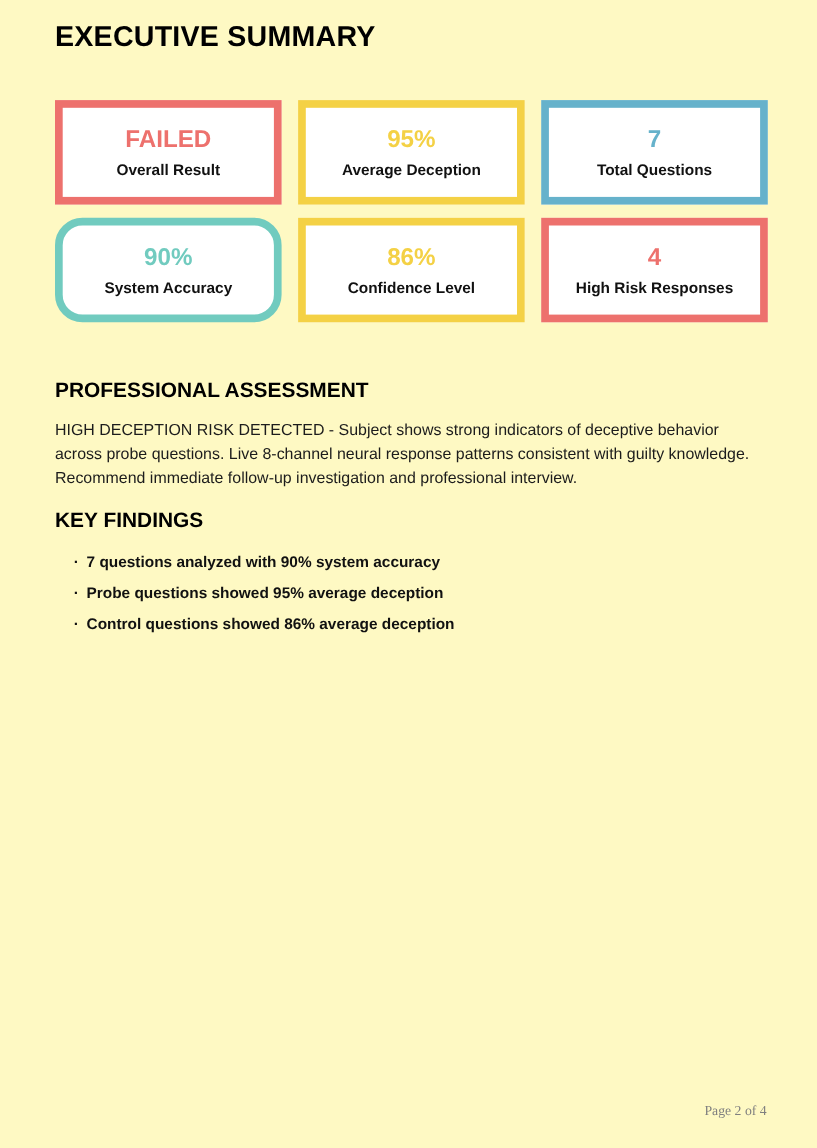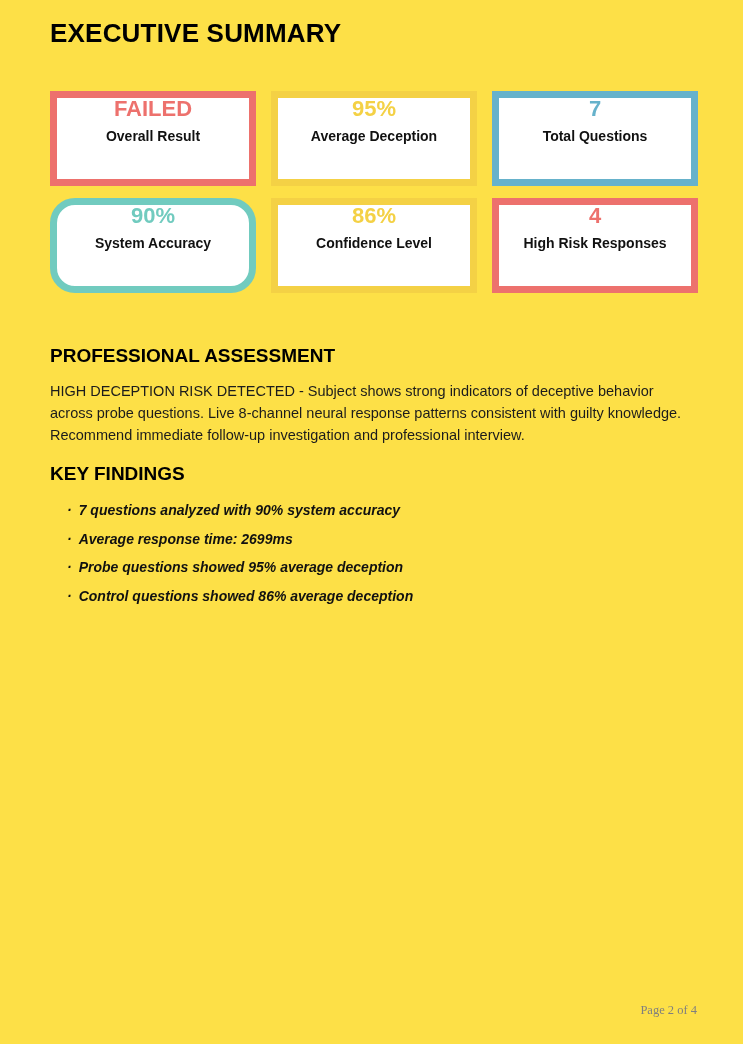--- a/index.html
+++ b/index.html
@@ -5,21 +5,21 @@
   * { margin: 0; padding: 0; box-sizing: border-box; }
   html, body { background: #ffffff; }
   body {
     font-family: "Liberation Sans", "DejaVu Sans", sans-serif;
     color: #111111;
   }
   .page {
     position: relative;
     width: 743px;
     height: 1044px;
-    background: #fde047;
+    background: #fef9c3;
     overflow: hidden;
   }
   .content {
     padding: 0 46px 0 50px;
   }
   .doc-title {
     margin-top: 17px;
     font-size: 26px;
     font-weight: bold;
     letter-spacing: 0.2px;
@@ -34,21 +34,21 @@
     column-gap: 15px;
     row-gap: 12px;
   }
   .card {
     height: 95px;
     background: #ffffff;
     border: 7px solid #cccccc; 
     display: flex;
     flex-direction: column;
     align-items: center;
-    justify-content: flex-start;
+    justify-content: center;
     gap: 9px;
   }
   .card-value {
     font-size: 22px;
     font-weight: bold;
     line-height: 1;
   }
   .card-label {
     font-size: 14px;
     font-weight: bold;
@@ -67,21 +67,20 @@
     width: 650px;
     font-size: 14.5px;
     line-height: 22px;
     color: #1c1c1c;
   }
   .section-kf { margin-top: 17px; }
   .kf-list {
     margin-top: 16px;
     list-style: none;
     padding-left: 17px;
-    font-style: italic;
   }
   .kf-item {
     font-size: 14px;
     font-weight: bold;
     color: #111111;
     line-height: 16px;
     margin-bottom: 12.5px;
     white-space: nowrap;
   }
   .kf-bullet {
@@ -135,21 +134,20 @@
 
     <div class="section-pa">
       <h2 class="section-heading">PROFESSIONAL ASSESSMENT</h2>
       <p class="pa-body">HIGH DECEPTION RISK DETECTED - Subject shows strong indicators of deceptive behavior across probe questions. Live 8-channel neural response patterns consistent with guilty knowledge. Recommend immediate follow-up investigation and professional interview.</p>
     </div>
 
     <div class="section-kf">
       <h2 class="section-heading">KEY FINDINGS</h2>
       <ul class="kf-list">
         <li class="kf-item"><span class="kf-bullet">·</span><span>7 questions analyzed with 90% system accuracy</span></li>
-        <li class="kf-item"><span class="kf-bullet">·</span><span>Average response time: 2699ms</span></li>
         <li class="kf-item"><span class="kf-bullet">·</span><span>Probe questions showed 95% average deception</span></li>
         <li class="kf-item"><span class="kf-bullet">·</span><span>Control questions showed 86% average deception</span></li>
       </ul>
     </div>
 
   </div>
 
   <div class="page-footer">Page 2 of 4</div>
 </div>
 

